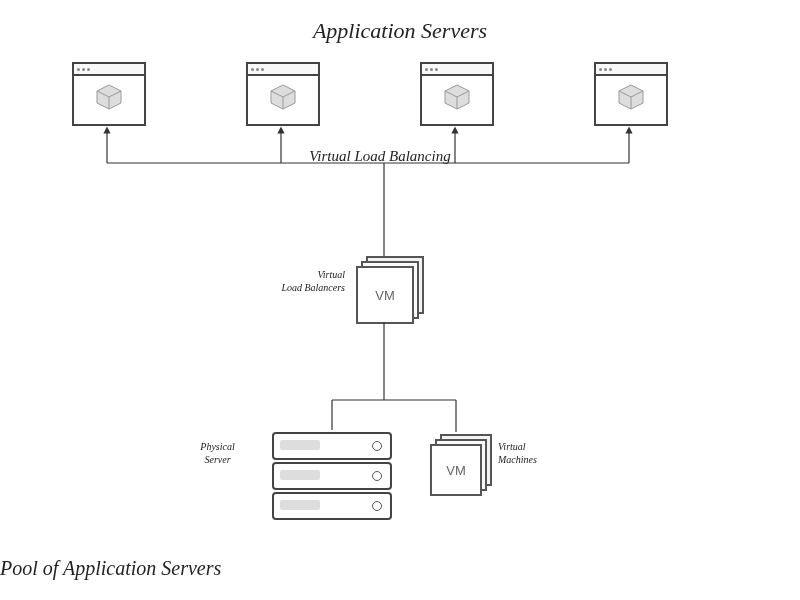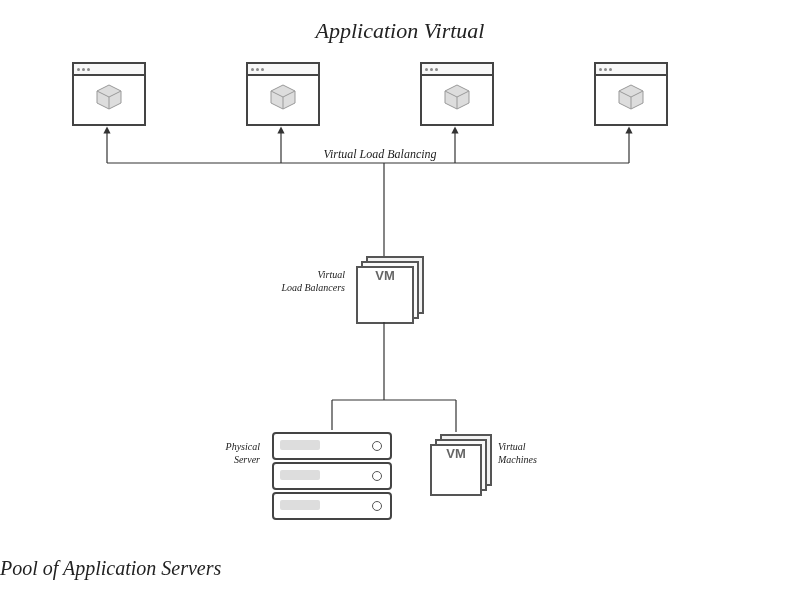--- a/index.html
+++ b/index.html
@@ -58,25 +58,25 @@
   }
   .cube svg { width: 30px; height: 30px; }
   .cube path { fill:#ddd; stroke:#999; stroke-width:1; }
   
   .vm-stack { position:absolute; }
   .vm-card {
     position:absolute;
     width:54px; height:54px;
     border:2px solid #555;
     background:#fff;
-    display:flex; align-items:flex-start; justify-content:center;
+    display:flex; align-items:center; justify-content:center;
     font-family: Arial, sans-serif;
     font-size:13px;
     color:#666;
-    font-weight: bold;
+    font-weight: normal;
   }
   
   .server {
     position:absolute;
     width:120px;
   }
   .server .unit {
     height:24px;
     border:2px solid #444;
     border-radius:4px;
@@ -113,21 +113,21 @@
     position:absolute;
     left:0; top:0;
     width:800px; height:600px;
     pointer-events:none;
   }
   svg.wires line, svg.wires polyline { stroke:#333; stroke-width:1.2; fill:none; }
 </style>
 </head>
 <body>
 
-<div class="title-top">Application Virtual</div>
+<div class="title-top">Application Servers</div>
 <div class="title-bottom">Pool of Application Servers</div>
 
 <div class="client" style="left:72px; top:62px;">
   <div class="bar">
       <span class="dot"></span>
       <span class="dot"></span>
       <span class="dot"></span>
     </div>
   <div class="body">
       <div class="cube"><svg viewBox="0 0 30 30">
@@ -173,38 +173,38 @@
     </div>
   <div class="body">
       <div class="cube"><svg viewBox="0 0 30 30">
           <path d="M15 3 L27 9 L27 21 L15 27 L3 21 L3 9 Z"></path>
           <path d="M3 9 L15 15 L27 9"></path>
           <path d="M15 15 L15 27"></path>
         </svg></div>
     </div>
 </div>
 
-<div class="label" style="left:280px; top:147px; width:200px; font-size:12px;">Virtual Load Balancing</div>
+<div class="label" style="left:280px; top:147px; width:200px; font-size:15px;">Virtual Load Balancing</div>
 
 <div class="vm-stack" style="left:356px; top:266px;">
   <div class="vm-card" style="left:10px; top:-10px; background:#f2f2f2;"></div>
   <div class="vm-card" style="left:5px; top:-5px; background:#f9f9f9;"></div>
   <div class="vm-card" style="left:0; top:0;">
       <span>VM</span>
     </div>
 </div>
 <div class="label" style="left:235px; top:268px; width:110px; text-align:right; white-space:pre-line;">Virtual
 Load Balancers</div>
 
 <div class="server" style="left:272px; top:432px;">
   <div class="unit"></div>
   <div class="unit"></div>
   <div class="unit"></div>
 </div>
-<div class="label" style="left:175px; top:440px; width:85px; text-align:right; white-space:pre-line;">Physical
+<div class="label" style="left:175px; top:440px; width:85px; text-align:center; white-space:pre-line;">Physical
 Server</div>
 
 <div class="vm-stack" style="left:430px; top:444px;">
   <div class="vm-card" style="left:10px; top:-10px; width:48px; height:48px; background:#f2f2f2;"></div>
   <div class="vm-card" style="left:5px; top:-5px; width:48px; height:48px; background:#f9f9f9;"></div>
   <div class="vm-card" style="left:0; top:0; width:48px; height:48px;">
       <span>VM</span>
     </div>
 </div>
 <div class="label" style="left:498px; top:440px; width:90px; text-align:left; white-space:pre-line;">Virtual

